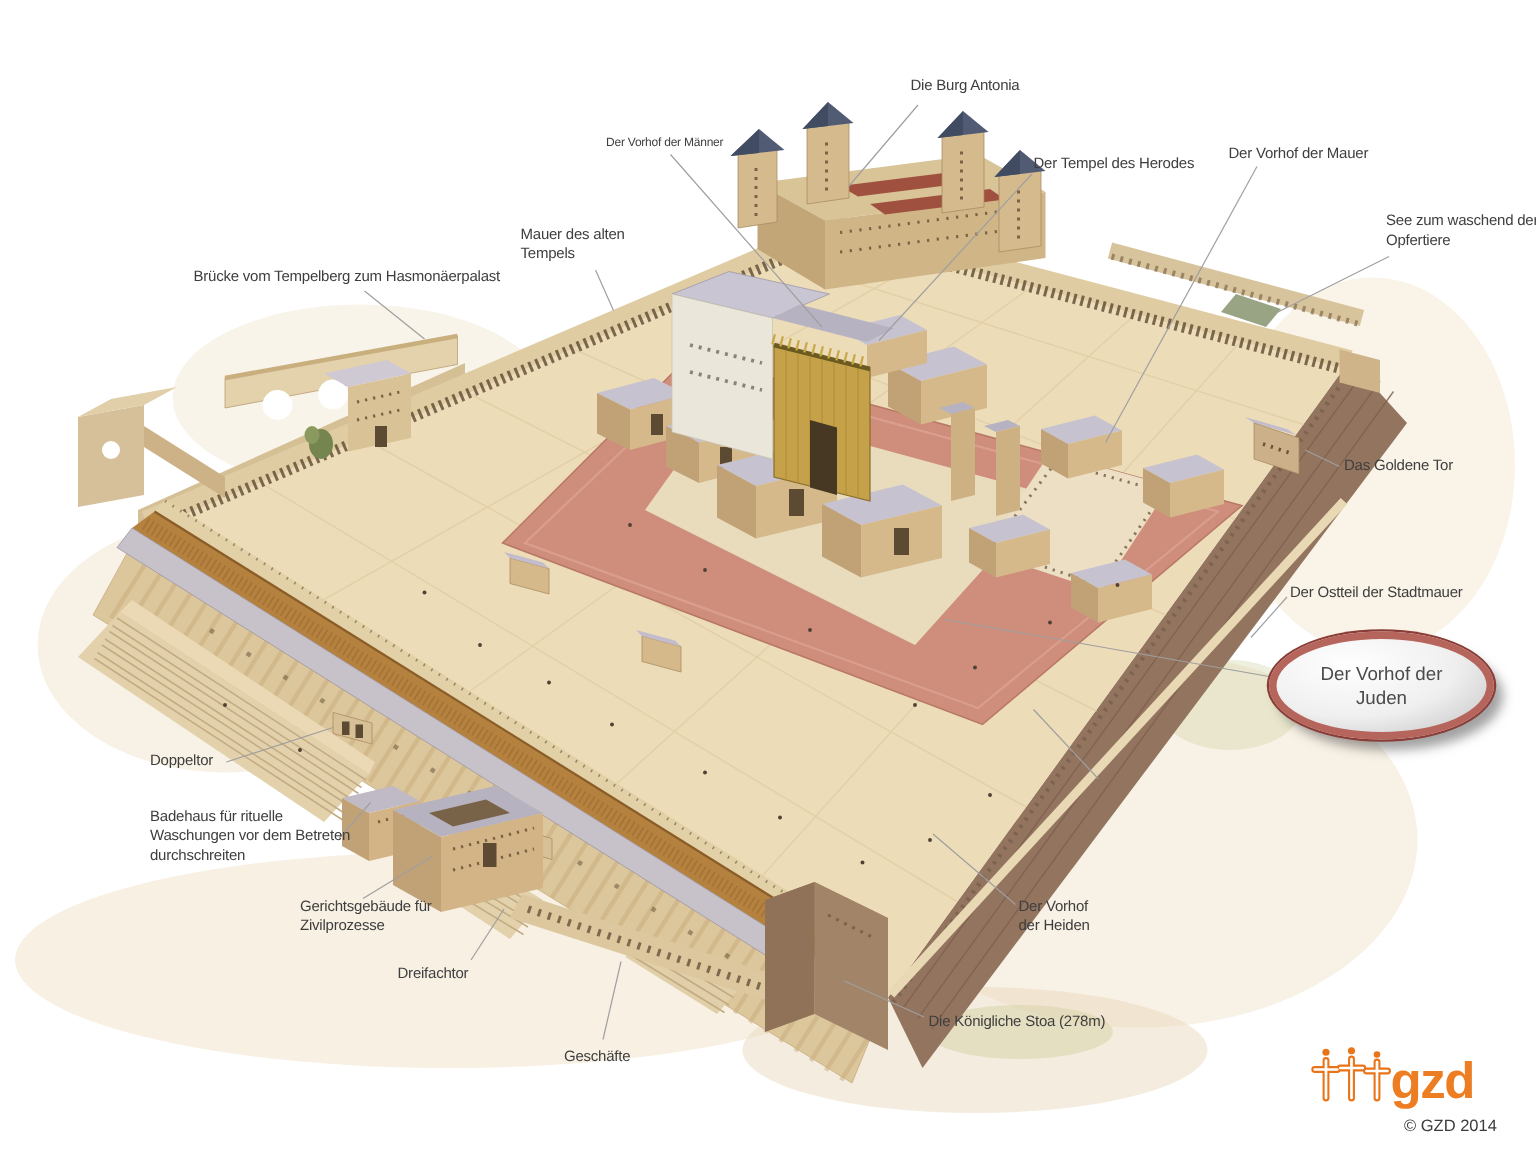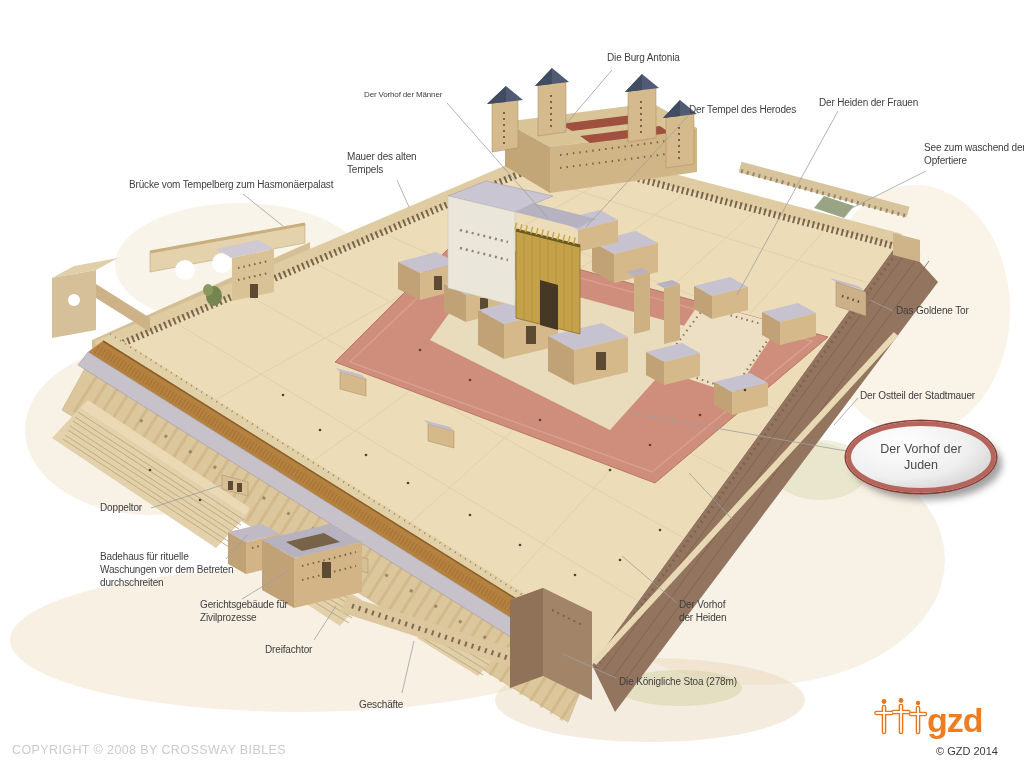--- a/index.html
+++ b/index.html
@@ -334,28 +334,28 @@
     <line x1="226" y1="559" x2="247" y2="535"></line>
     <line x1="242" y1="599" x2="288" y2="571"></line>
     <line x1="314" y1="640" x2="336" y2="606"></line>
     <line x1="402" y1="693" x2="414" y2="641"></line>
   </g>
 </svg>
 
 <div class="lbl" style="left:607px;top:51px">
       <div>Die Burg Antonia</div>
     </div>
-<div class="lbl small" style="left:364px;top:90px">
+<div class="lbl small" style="left:404px;top:90px">
       <div>Der Vorhof der Männer</div>
     </div>
 <div class="lbl" style="left:689px;top:103px">
       <div>Der Tempel des Herodes</div>
     </div>
 <div class="lbl" style="left:819px;top:96px">
-      <div>Der Heiden der Frauen</div>
+      <div>Der Vorhof der Mauer</div>
     </div>
 <div class="lbl" style="left:924px;top:141px">
   <div>See zum waschend der</div>
   <div>Opfertiere</div>
 </div>
 <div class="lbl" style="left:347px;top:150px">
   <div>Mauer des alten</div>
   <div>Tempels</div>
 </div>
 <div class="lbl" style="left:129px;top:178px">
@@ -370,42 +370,41 @@
 <div class="lbl" style="left:679px;top:598px">
   <div>Der Vorhof</div>
   <div>der Heiden</div>
 </div>
 <div class="lbl" style="left:619px;top:675px">
       <div>Die Königliche Stoa (278m)</div>
     </div>
 <div class="lbl" style="left:100px;top:501px">
       <div>Doppeltor</div>
     </div>
-<div class="lbl" style="left:100px;top:550px">
+<div class="lbl" style="left:100px;top:538px">
   <div>Badehaus für rituelle</div>
   <div>Waschungen vor dem Betreten</div>
   <div>durchschreiten</div>
 </div>
 <div class="lbl" style="left:200px;top:598px">
   <div>Gerichtsgebäude für</div>
   <div>Zivilprozesse</div>
 </div>
 <div class="lbl" style="left:265px;top:643px">
       <div>Dreifachtor</div>
     </div>
-<div class="lbl" style="left:359px;top:698px">
+<div class="lbl" style="left:376px;top:698px">
       <div>Geschäfte</div>
     </div>
 
 <div class="callout">
   <div>Der Vorhof der</div>
   <div>Juden</div>
 </div>
 
-<div class="copyright">COPYRIGHT © 2008 BY CROSSWAY BIBLES</div>
 
 <svg class="logo" viewBox="0 0 140 46">
   <g>
     <g stroke="#e8751a" stroke-width="4.6" stroke-linecap="round">
       <line x1="10" y1="13" x2="10" y2="38"></line>
           <line x1="2.5" y1="19" x2="17.5" y2="19"></line>
       <line x1="27" y1="12" x2="27" y2="38"></line>
           <line x1="19.5" y1="18" x2="34.5" y2="18"></line>
       <line x1="44" y1="14" x2="44" y2="38"></line>
           <line x1="37" y1="20" x2="51" y2="20"></line>

